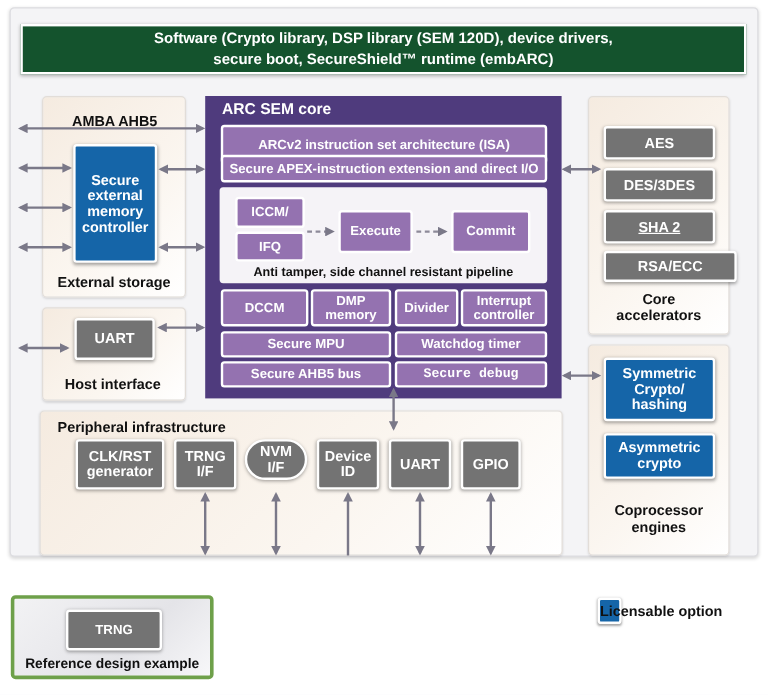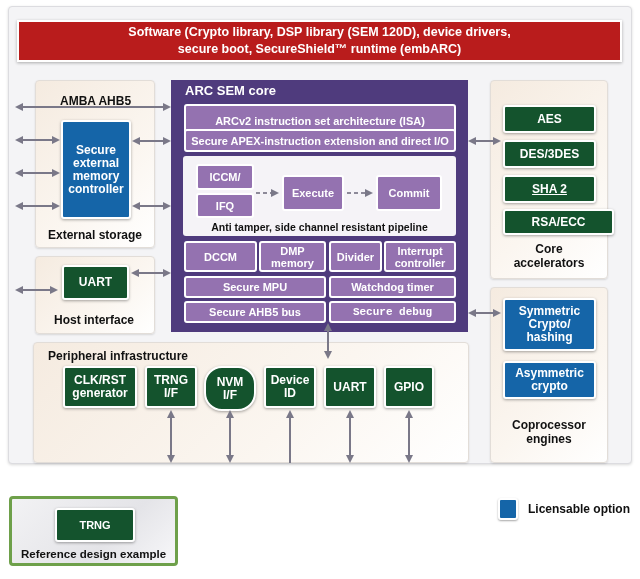--- a/index.html
+++ b/index.html
@@ -1,42 +1,42 @@
 <!DOCTYPE html>
 <html><head>
 <meta charset="utf-8">
 <style>
   html, body { margin:0; padding:0; }
   body { width:640px; height:579px; background:#ffffff; position:relative; overflow:hidden;
          font-family:"Liberation Sans", sans-serif; font-weight:bold; color:#111; }
   .abs { position:absolute; box-sizing:border-box; }
   .outer { left:8px; top:6px; width:624px; height:458px; background:#f4f4f6; border:1px solid #dcdce0;
            border-radius:4px; box-shadow:0 1px 3px rgba(0,0,0,0.15); }
-  .sw { left:17px; top:20px; width:605px; height:42px; background:#b91c1c; color:#fff;
+  .sw { left:17px; top:20px; width:605px; height:42px; background:#14532d; color:#fff;
         border:2px solid #fff; box-shadow:0 1px 3px rgba(0,0,0,0.3); font-size:12.5px;
         display:flex; align-items:center; justify-content:center; text-align:center; line-height:17px; }
   .panel { background:linear-gradient(135deg,#f5ebe0 0%,#fbf6f0 60%,#ffffff 100%); border:1px solid #e2ddd8;
            border-radius:4px; box-shadow:0 1px 2px rgba(0,0,0,0.12); }
-  .pbox { background:#14532d; color:#fff; border:2px solid #fff; border-radius:3px;
+  .pbox { background:#737373; color:#fff; border:2px solid #fff; border-radius:3px;
           box-shadow:0 1px 3px rgba(0,0,0,0.35); display:flex; align-items:center; justify-content:center;
           text-align:center; font-size:12px; line-height:13px; }
   .bbox { background:#1565a8; color:#fff; border:2px solid #fff; border-radius:3px;
           box-shadow:0 1px 3px rgba(0,0,0,0.35); display:flex; align-items:center; justify-content:center;
           text-align:center; font-size:12px; line-height:13px; }
   .core { left:171px; top:80px; width:297px; height:252px; background:#4f3b7d; }
   .core-title { left:185px; top:83px; color:#fff; font-size:13px; }
   .cbox { background:#9472b0; color:#fff; border:2px solid #fff; border-radius:3px;
           display:flex; align-items:center; justify-content:center; text-align:center; font-size:11px; line-height:12px; }
   .pipe { left:183px; top:156px; width:273px; height:80px; background:#f5f3f7; border-radius:3px; }
   svg.arrows { position:absolute; left:0; top:0; }
   .ref { left:9px; top:496px; width:169px; height:70px; border:3px solid #6ea04a; border-radius:4px;
          background:linear-gradient(135deg,#f2f2f4,#e4e4e8 60%,#f7f7f9); }
   .legend-sq { left:498px; top:498px; width:20px; height:22px; background:#1565a8; border:2px solid #fff;
                border-radius:3px; box-shadow:0 1px 2px rgba(0,0,0,0.35); }
-  .legend-t { left:528px; top:502px; font-size:12px; color:#111; }
+  .legend-t { left:500px; top:502px; font-size:12px; color:#111; }
 </style>
 </head>
 <body>
 
 <div class="abs outer"></div>
 
 <div class="abs sw">
   <div>
     <div>Software (Crypto library, DSP library (SEM 120D), device drivers,</div>
     <div>secure boot, SecureShield™ runtime (embARC)</div>
@@ -136,21 +136,21 @@
         <div>CLK/RST</div>
         <div>generator</div>
       </div>
     </div>
     <div class="abs pbox" style="left: 145px; top: 366px; width: 52px; height: 42px;">
       <div>
         <div>TRNG</div>
         <div>I/F</div>
       </div>
     </div>
-    <div class="abs pbox" style="left: 204px; top: 366px; width: 52px; height: 45px; border-radius: 18px;">
+    <div class="abs pbox" style="left: 204px; top: 366px; width: 52px; height: 34px; border-radius: 18px;">
       <div>
         <div>NVM</div>
         <div>I/F</div>
       </div>
     </div>
     <div class="abs pbox" style="left: 264px; top: 366px; width: 52px; height: 42px;">
       <div>
         <div>Device</div>
         <div>ID</div>
       </div>

